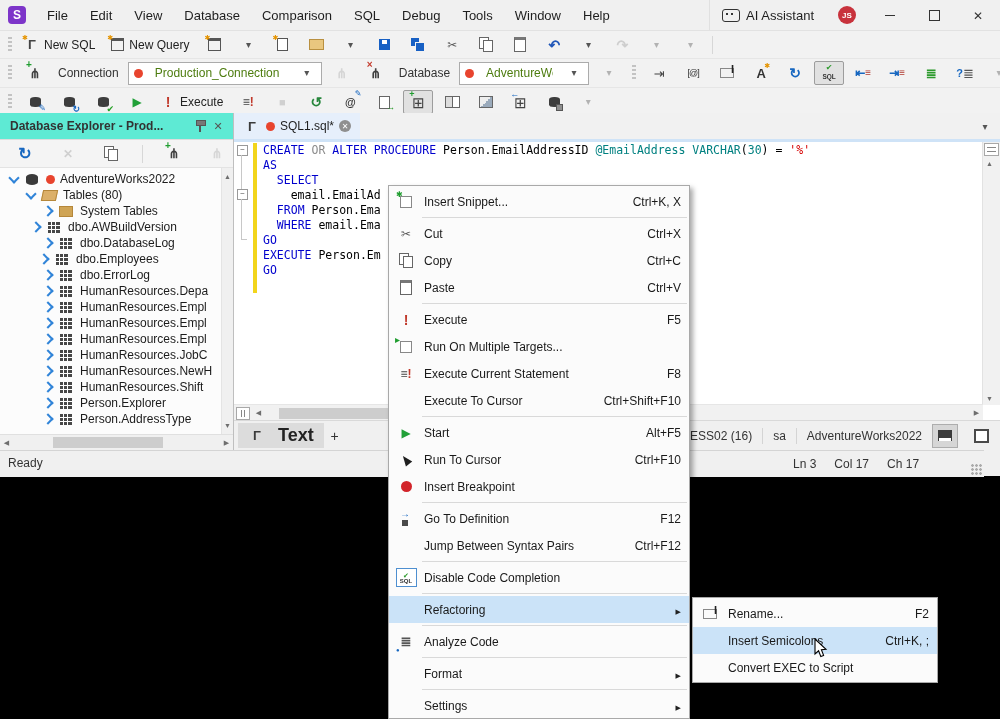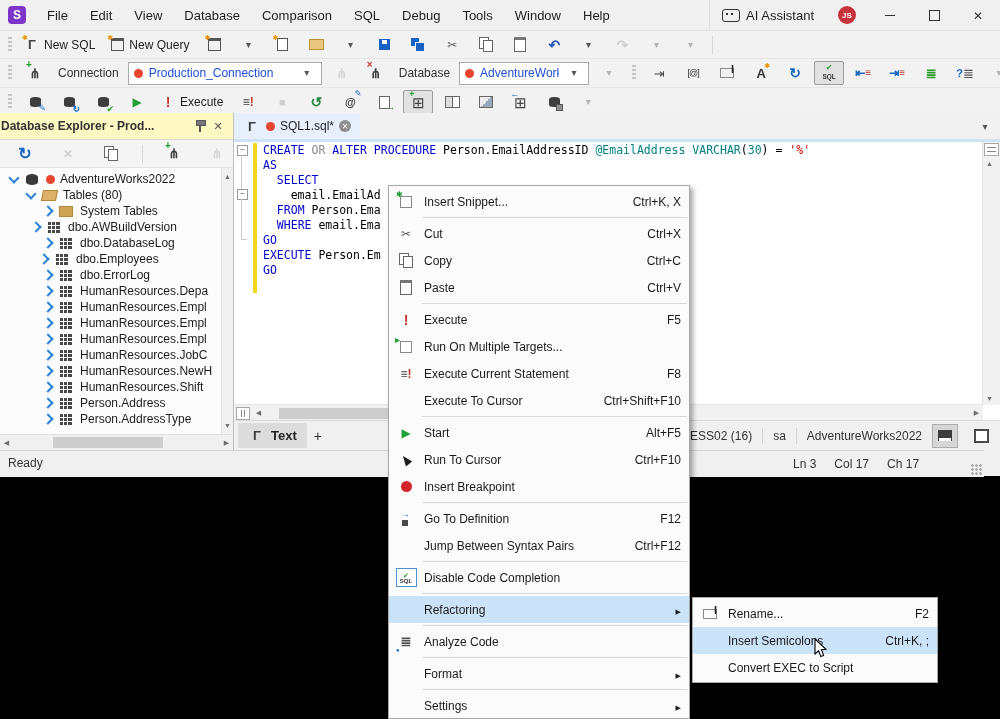--- a/index.html
+++ b/index.html
@@ -32,22 +32,22 @@
   .tgrip{width:4px;height:16px;margin:0 6px;flex:none;
     background:repeating-linear-gradient(to bottom,#c3c3c3 0 2px,transparent 2px 4px)}
   .tsep{width:1px;height:18px;background:#d7d7d7;margin:0 5px;flex:none}
   .tspacer{flex:1}
   .tbtn{height:22px;min-width:24px;display:inline-flex;align-items:center;justify-content:center;
     border:1px solid transparent;border-radius:2px;padding:0 2px;margin:0 2px;flex:none}
   .tbtn.pressed{background:#e1e1e1;border-color:#9d9d9d}
   .dis{opacity:.4}
   .tlbl{font-size:12px;color:#222;margin:0 3px;white-space:nowrap}
   .tlabel{font-size:12px;color:#333;margin:0 6px;white-space:nowrap;flex:none}
-  .combo{display:inline-flex;align-items:center;gap:6px;height:21px;background:#fff;border:1px solid #ababab;
-    padding:0 5px;font-size:12px;color:#1d4ed8;margin:0 3px;flex:none}
+  .combo{display:inline-flex;align-items:center;gap:12px;height:21px;background:#fff;border:1px solid #ababab;
+    padding:0 5px;font-size:12px;color:#4d7c0f;margin:0 3px;flex:none}
   .combo-text{flex:1;white-space:nowrap;overflow:hidden}
 
   
   .ic{position:relative;display:inline-flex;align-items:center;justify-content:center;
     width:18px;height:18px;font-size:13px;line-height:1;flex:none}
   .caret-down-icon::before{content:"▾";font-size:10px;color:#555}
   .red-dot{width:9px;height:9px;border-radius:50%;background:#e8442e;flex:none}
 
   .new-sql-icon::before{content:"Γ";font-weight:bold;color:#444}
   .new-sql-icon::after,.new-query-icon::after,.new-window-icon::after,.new-file-icon::after
@@ -111,21 +111,21 @@
   .image-icon::before{content:"";width:12px;height:10px;border:1px solid #666;
     background:linear-gradient(135deg,#eee 50%,#9aaabb 50%)}
   .gray-close-icon::before{content:"✕";color:#9a9a9a;font-size:12px;font-weight:bold}
   .close-icon::before{content:"✕";color:#555;font-size:11px}
   .pin-icon::before{content:"";width:8px;height:4px;background:#777;border:1px solid #555;position:absolute;top:3px;left:5px}
   .pin-icon::after{content:"";width:2px;height:7px;background:#555;position:absolute;top:8px;left:8px}
 
   
   .main{position:absolute;top:113px;left:0;width:1000px;height:337px;display:flex;background:#fff}
   .explorer{width:233px;flex:none;border-right:1px solid #bfbfbf;display:flex;flex-direction:column;background:#f0f0f0}
-  .dehdr{height:26px;display:flex;align-items:center;padding:0 6px 0 1px;border-bottom:1px solid #ddd;background:#fef9c3}
+  .dehdr{height:26px;display:flex;align-items:center;padding:0 6px 0 10px;border-bottom:1px solid #ddd;background:#5eead4}
   .dehdr-title{flex:1;font-size:12px;font-weight:bold;color:#333;white-space:nowrap;overflow:hidden}
   .detb{height:27px;display:flex;align-items:center;gap:9px;padding:0 8px;border-bottom:1px solid #e3e3e3;background:#f4f4f4}
   .tree-wrap{flex:1;position:relative;background:#fcfcfc;overflow:hidden}
   #tree{position:absolute;top:3px;left:0;right:11px;bottom:0;overflow:hidden}
   .trow{display:flex;align-items:center;height:16px;gap:5px;white-space:nowrap;font-size:12px;color:#1c1c1c}
   .chev{width:6px;height:6px;flex:none}
   .chev-col{border-right:2px solid #3084d8;border-bottom:2px solid #3084d8;transform:rotate(-45deg)}
   .chev-exp{border-right:2px solid #3084d8;border-bottom:2px solid #3084d8;transform:rotate(45deg);margin-top:-3px}
   .tree-db-icon::before{content:"";width:12px;height:11px;background:#3a3a3a;border-radius:6px/3px}
   .folder-open-icon::before{content:"";width:13px;height:9px;background:#dcb069;border:1px solid #b5873a;transform:skewX(-12deg)}
@@ -167,22 +167,22 @@
   .sb-split{height:11px;border:1px solid #a8a8a8;background:#fff;margin:1px;position:relative;flex:none}
   .sb-split::before{content:"";position:absolute;left:2px;right:2px;top:3px;height:3px;border-top:1px solid #888;border-bottom:1px solid #888}
   .vtrack{flex:1}
   .hscroll{position:absolute;left:0;right:17px;bottom:29px;height:16px;background:#f1f1f1;border-top:1px solid #e6e6e6;
     display:flex;align-items:center}
   .h-split{width:12px;height:11px;border:1px solid #a8a8a8;background:#fff;margin:0 2px;position:relative;flex:none}
   .h-split::before{content:"";position:absolute;top:2px;bottom:2px;left:4px;width:2px;border-left:1px solid #888;border-right:1px solid #888}
 
   .docbar{position:absolute;left:0;right:0;bottom:0;height:29px;background:#f0f0f0;border-top:1px solid #d9d9d9;
     display:flex;align-items:center}
-  .dtab{display:flex;align-items:center;gap:5px;height:25px;margin-left:4px;padding:0 10px;background:#dcdcdc;
-    font-size:13px;font-weight:bold;color:#222}
+  .dtab{display:flex;align-items:center;gap:12px;height:25px;margin-left:4px;padding:0 10px;background:#dcdcdc;
+    font-size:18px;font-weight:bold;color:#222}
   .plusbtn{width:22px;text-align:center;font-size:14px;color:#333}
   .plusbtn::before{content:"+"}
   .docbar-right{margin-left:auto;display:flex;align-items:center;gap:10px;font-size:12px;color:#333;padding-right:6px}
   .vsep{width:1px;height:16px;background:#d4d4d4}
   .lbtn{width:24px;height:22px;display:inline-flex;align-items:center;justify-content:center;border:1px solid transparent}
   .lbtn.pressed{background:#d6d6d6;border-color:#adadad}
   .layout-dark-icon::before{content:"";width:14px;height:11px;background:#3c3c3c}
   .layout-dark-icon::after{content:"";position:absolute;left:3px;right:3px;bottom:4px;height:3px;background:#fff}
   .layout-empty-icon::before{content:"";width:11px;height:10px;border:2px solid #4a4a4a;background:#fff}
 
@@ -531,21 +531,21 @@
                 <span class="tree-label">HumanResources.NewH</span>
               </div>
               <div class="trow" style="padding-left: 44px;">
                 <span class="chev chev-col"></span>
                 <span class="ic table-grid-icon"></span>
                 <span class="tree-label">HumanResources.Shift</span>
               </div>
               <div class="trow" style="padding-left: 44px;">
                 <span class="chev chev-col"></span>
                 <span class="ic table-grid-icon"></span>
-                <span class="tree-label">Person.Address</span>
+                <span class="tree-label">Person.Explorer</span>
               </div>
               <div class="trow" style="padding-left: 44px;">
                 <span class="chev chev-col"></span>
                 <span class="ic table-grid-icon"></span>
                 <span class="tree-label">Person.AddressType</span>
               </div>
             </div>
           <div class="tree-vscroll">
             <span class="sb-btn sb-up"></span>
             <span class="sb-btn sb-down"></span>

